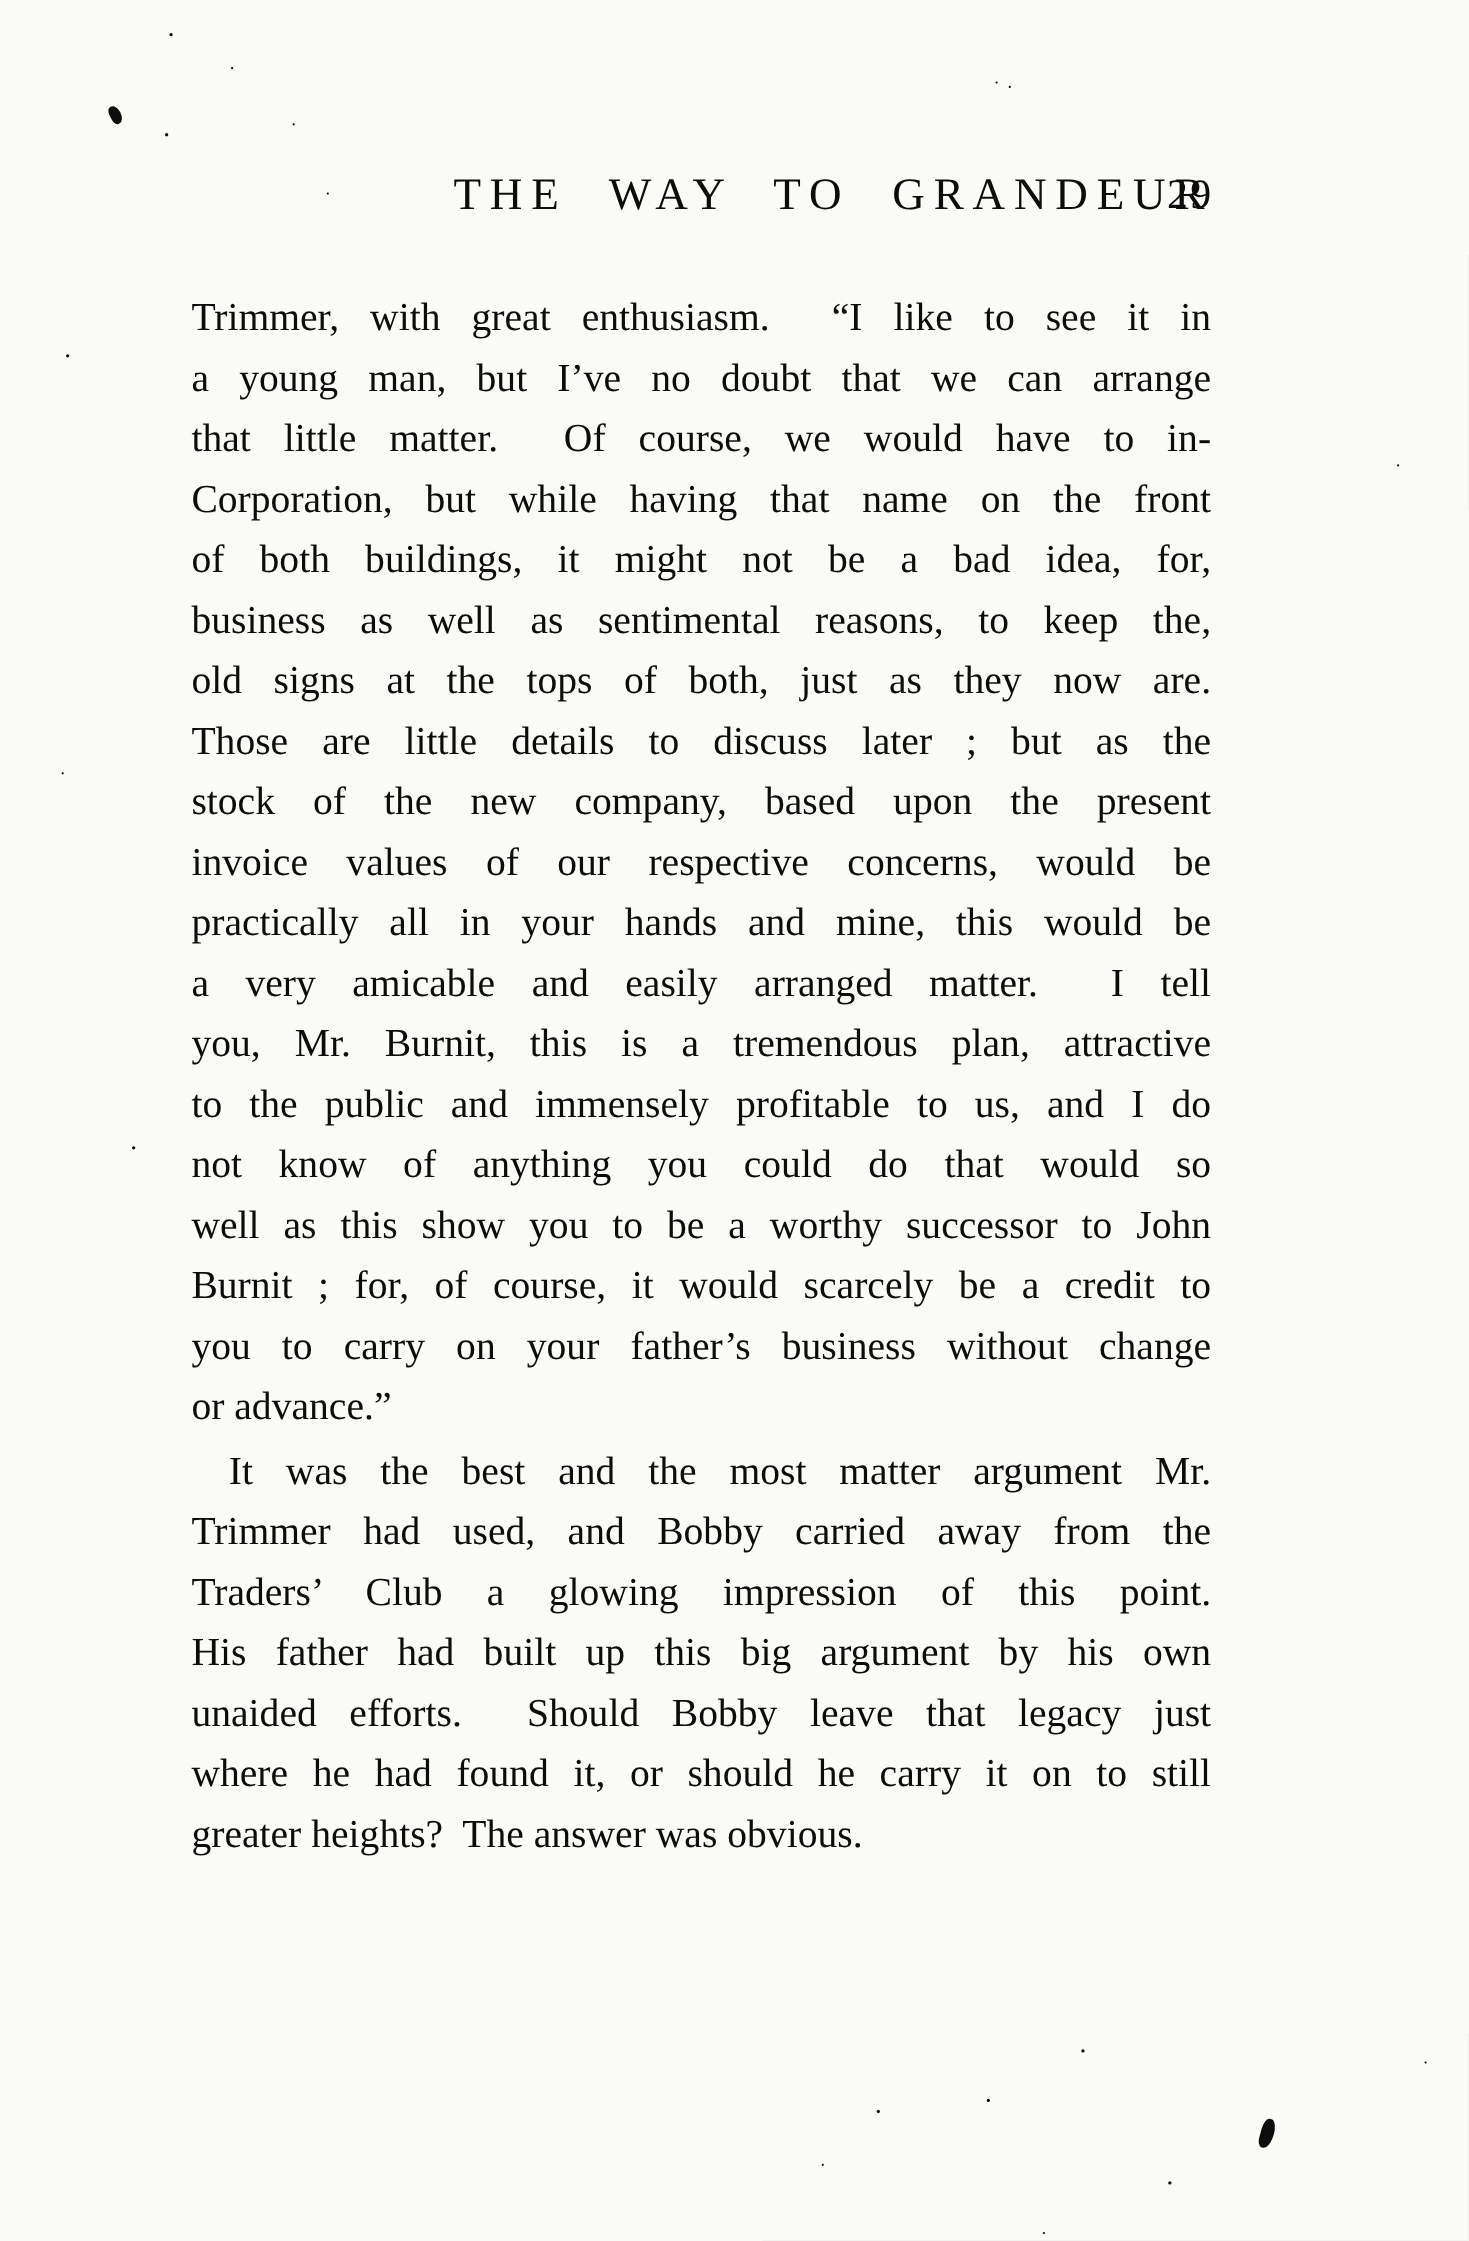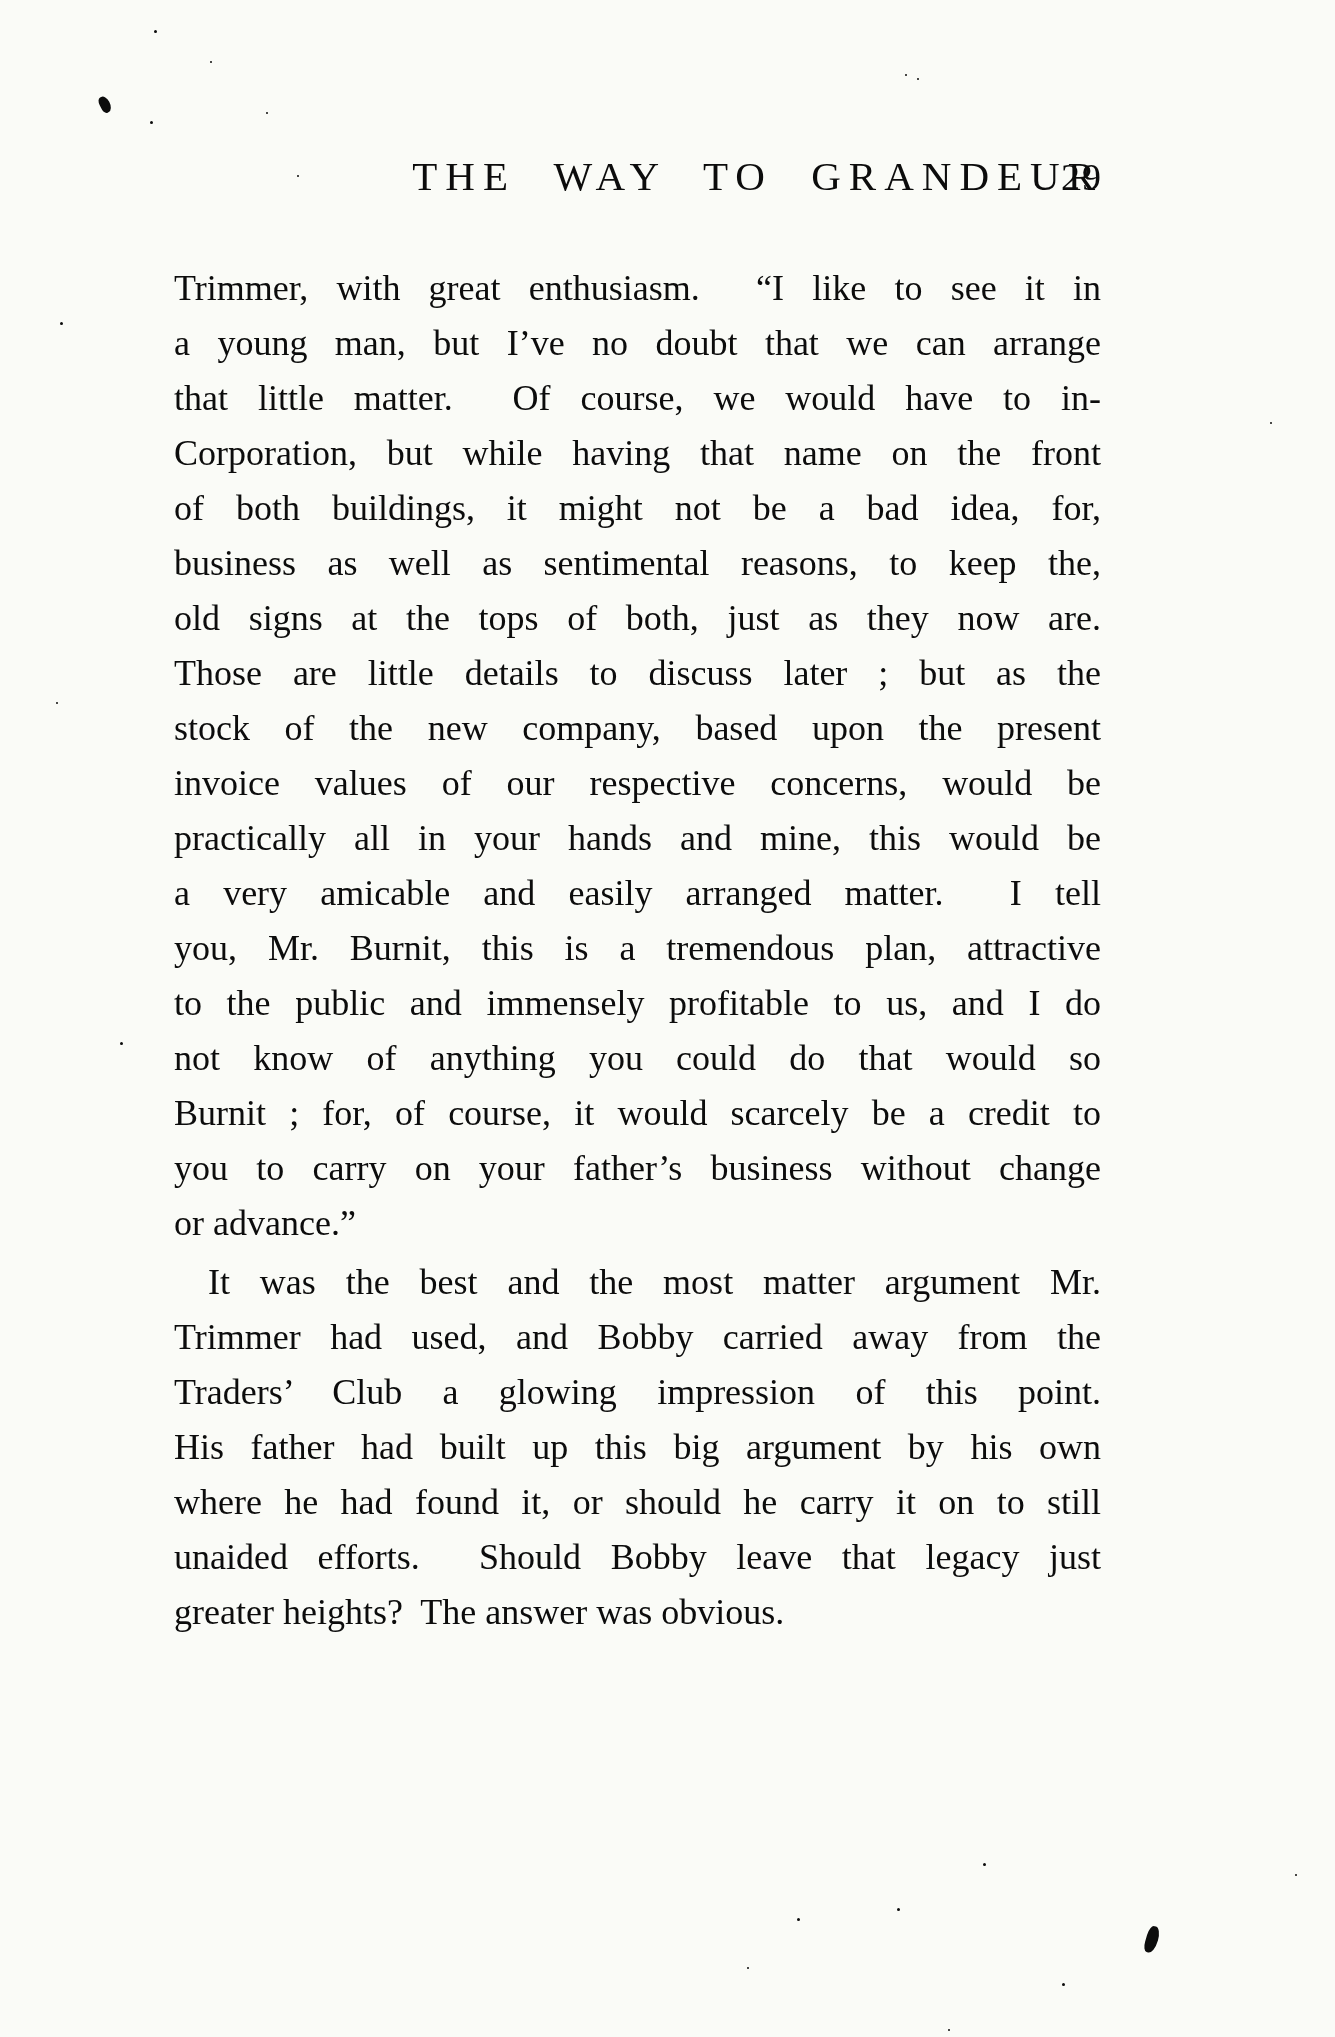--- a/index.html
+++ b/index.html
@@ -95,31 +95,32 @@
         <div class="line">business as well as sentimental reasons, to keep the,</div>
         <div class="line">old signs at the tops of both, just as they now are.</div>
         <div class="line">Those are little details to discuss later ; but as the</div>
         <div class="line">stock of the new company, based upon the present</div>
         <div class="line">invoice values of our respective concerns, would be</div>
         <div class="line">practically all in your hands and mine, this would be</div>
         <div class="line">a very amicable and easily arranged matter.  I tell</div>
         <div class="line">you, Mr. Burnit, this is a tremendous plan, attractive</div>
         <div class="line">to the public and immensely profitable to us, and I do</div>
         <div class="line">not know of anything you could do that would so</div>
+        <div class="line">well as this show you to be a worthy successor to John</div>
         <div class="line">Burnit ; for, of course, it would scarcely be a credit to</div>
         <div class="line">you to carry on your father’s business without change</div>
         <div class="line">or advance.”</div>
       </div>
       <div class="para indent">
         <div class="line">It was the best and the most matter argument Mr.</div>
         <div class="line">Trimmer had used, and Bobby carried away from the</div>
         <div class="line">Traders’ Club a glowing impression of this point.</div>
         <div class="line">His father had built up this big argument by his own</div>
+        <div class="line">unaided efforts.  Should Bobby leave that legacy just</div>
         <div class="line">where he had found it, or should he carry it on to still</div>
-        <div class="line">unaided efforts.  Should Bobby leave that legacy just</div>
         <div class="line">greater heights?  The answer was obvious.</div>
       </div>
     </div>
 
   <div id="artifacts">
       <div class="blot" style="left: 100px; top: 96px; width: 10px; height: 17px; transform: rotate(-28deg);"></div>
       <div class="blot" style="left: 1146px; top: 1926px; width: 12px; height: 27px; transform: rotate(16deg);"></div>
       <div class="speck" style="left: 154px; top: 30px; width: 3px; height: 3px;"></div>
       <div class="speck" style="left: 210px; top: 61px; width: 2px; height: 2px;"></div>
       <div class="speck" style="left: 150px; top: 121px; width: 3px; height: 3px;"></div>

